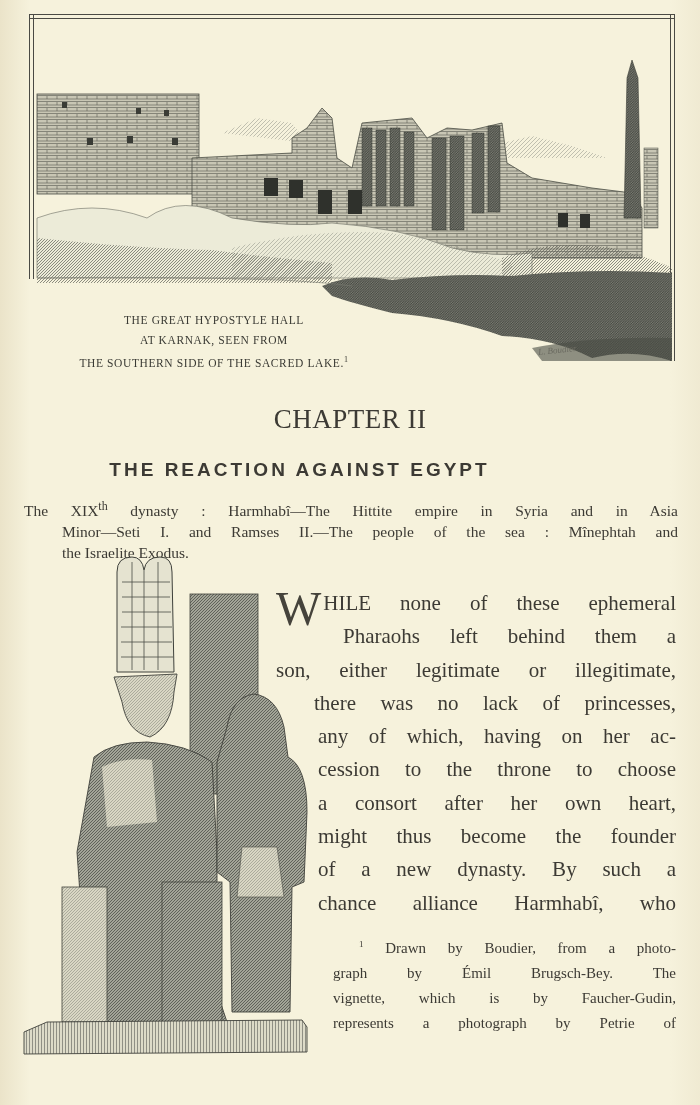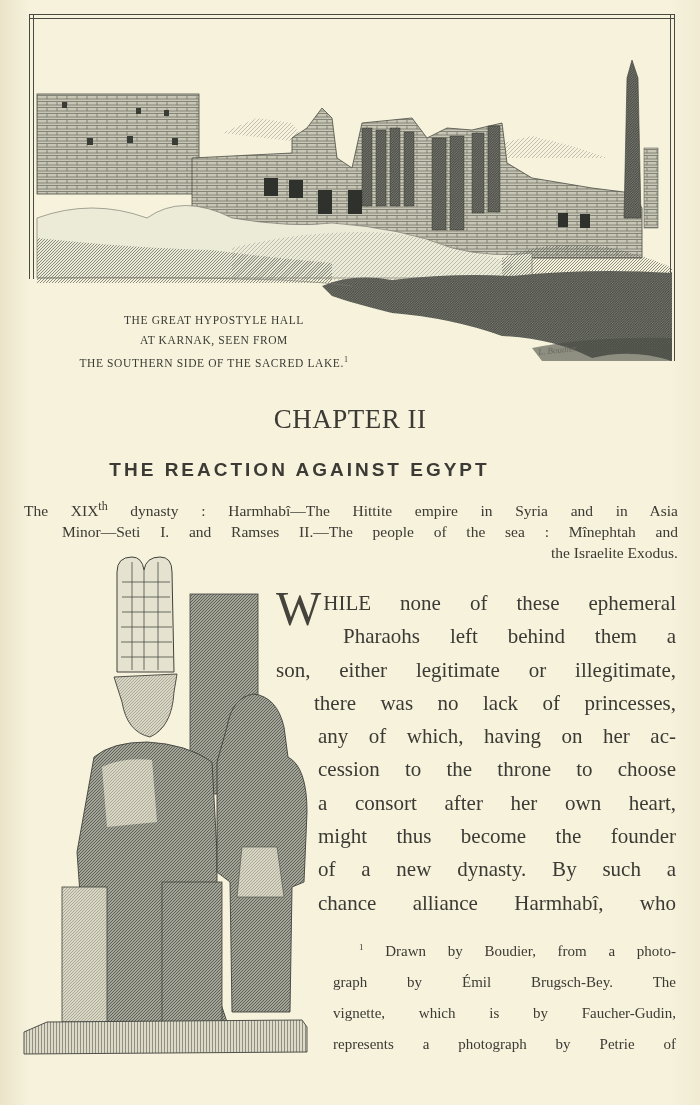--- a/index.html
+++ b/index.html
@@ -58,40 +58,40 @@
       font-family: "Liberation Sans", "DejaVu Sans", sans-serif;
       font-weight: bold; font-size: 19px; letter-spacing: 3px;
       color: #3c3a34;
     }
     .summary {
       position: absolute; left: 22px; top: 496px; width: 656px;
       font-size: 15.5px; line-height: 21px; color: #3c3a34;
     }
     .summary .l1 { text-align: justify; text-align-last: justify; padding-left: 2px; }
     .summary .l2 { text-align: justify; text-align-last: justify; padding-left: 40px; }
-    .summary .l3 { text-align: right; padding-left: 40px; }
+    .summary .l3 { text-align: left; padding-left: 40px; }
     .summary sup { font-size: 12px; vertical-align: 6px; }
 
     
     .vignette { position: absolute; left: 22px; top: 552px; }
 
     
     .body-text {
       position: absolute; left: 276px; top: 587px; width: 400px;
       font-size: 21px; line-height: 33.3px; color: #3c3a34;
     }
     .body-text .line { white-space: nowrap; text-align: justify; text-align-last: justify; }
     .drop-cap {
       float: left; font-size: 48px; line-height: 40px; margin-top: 2px; margin-right: 2px;
       color: #45433b;
     }
 
     .footnote {
       position: absolute; left: 333px; top: 932px; width: 343px;
-      font-size: 15px; line-height: 31px; color: #3c3a34;
+      font-size: 15px; line-height: 25px; color: #3c3a34;
     }
     .footnote .line { text-align: justify; text-align-last: justify; white-space: nowrap; }
     .footnote .line.last { text-align-last: left; }
     .footnote .line.first { padding-left: 26px; }
     .footnote sup { font-size: 9px; vertical-align: 6px; }
   </style>
 </head>
 <body>
 
 <div class="page-shade"></div>

